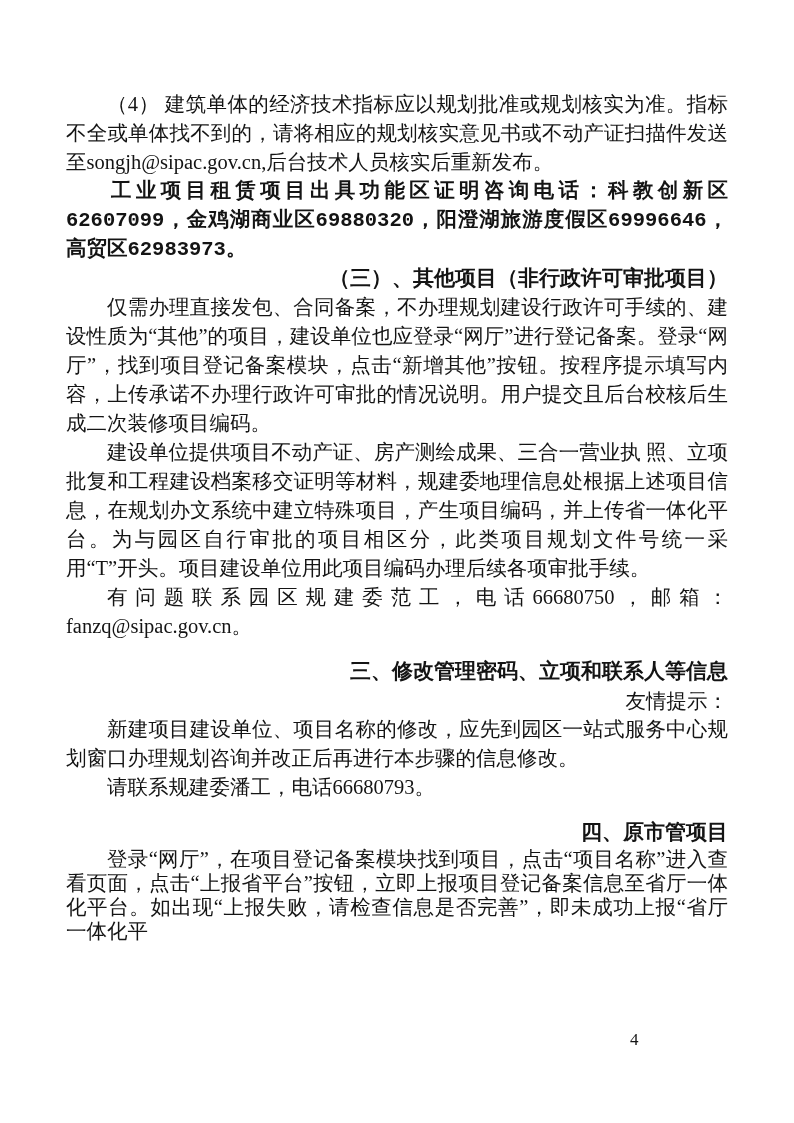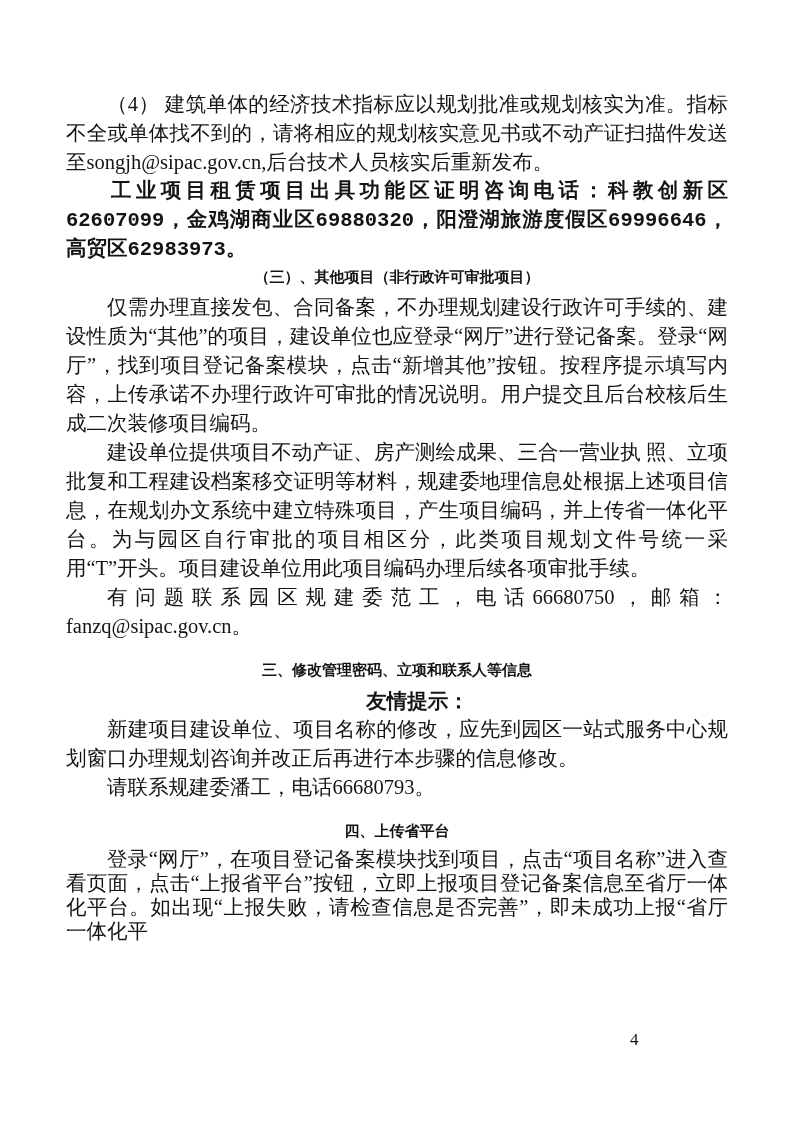--- a/index.html
+++ b/index.html
@@ -30,32 +30,32 @@
     margin: 0;
     padding: 0;
   }
   .indent { text-indent: 2em; }
   .indent-lg { text-indent: 2.2em; }
   .bold-sans {
     font-family: Liberation Mono, monospace;
     font-weight: bold;
   }
   .heading {
-    font-family: Liberation Mono, monospace;
+    font-family: Liberation Serif, serif;
     font-weight: bold;
-    font-size: 15px;
-    text-align: center;
+    font-size: 21px;
+    text-align: right;
   }
   .sec-gap { margin-top: 16px !important; }
   .tight { line-height: 24px; }
   .tip-label {
     font-family: "Liberation Sans", "DejaVu Sans", sans-serif;
-    font-weight: bold;
+    font-weight: normal;
     text-indent: 2em;
-    text-align: center;
+    text-align: right;
   }
   .page-number {
     position: absolute;
     left: 630px;
     top: 1030px;
     width: 24px;
     font-family: "Liberation Serif", "DejaVu Serif", serif;
     font-size: 17px;
     color: #141414;
     text-align: left;
@@ -83,20 +83,20 @@
 
     <h3 class="heading sec-gap">三、修改管理密码、立项和联系人等信息</h3>
 
 
     <p class="tip-label">友情提示：</p>
 
     <p class="indent">新建项目建设单位、项目名称的修改，应先到园区一站式服务中心规划窗口办理规划咨询并改正后再进行本步骤的信息修改。</p>
 
     <p class="indent">请联系规建委潘工，电话66680793。</p>
 
-    <h3 class="heading sec-gap">四、上传省平台</h3>
+    <h3 class="heading sec-gap">四、原市管项目</h3>
 
     <p class="indent tight">登录“网厅”，在项目登记备案模块找到项目，点击“项目名称”进入查看页面，点击“上报省平台”按钮，立即上报项目登记备案信息至省厅一体化平台。如出现“上报失败，请检查信息是否完善”，即未成功上报“省厅一体化平</p>
 
   </div>
 
   <div class="page-number">4</div>
 </div>
 
 </body></html>

